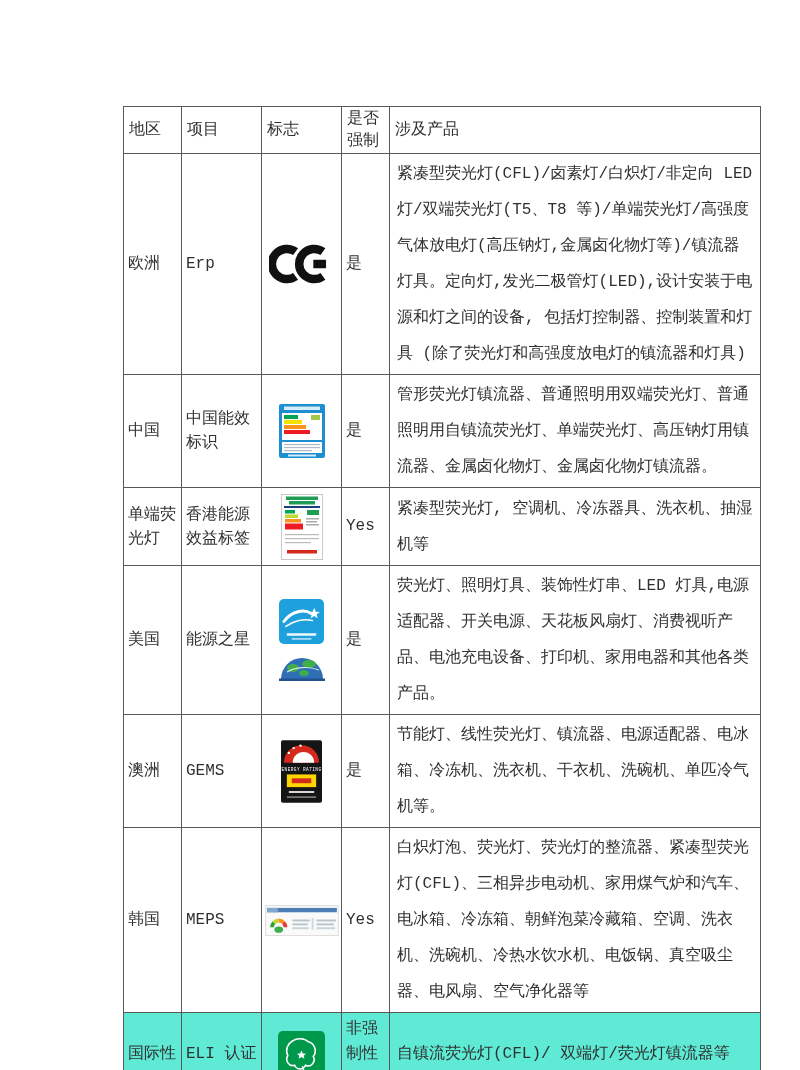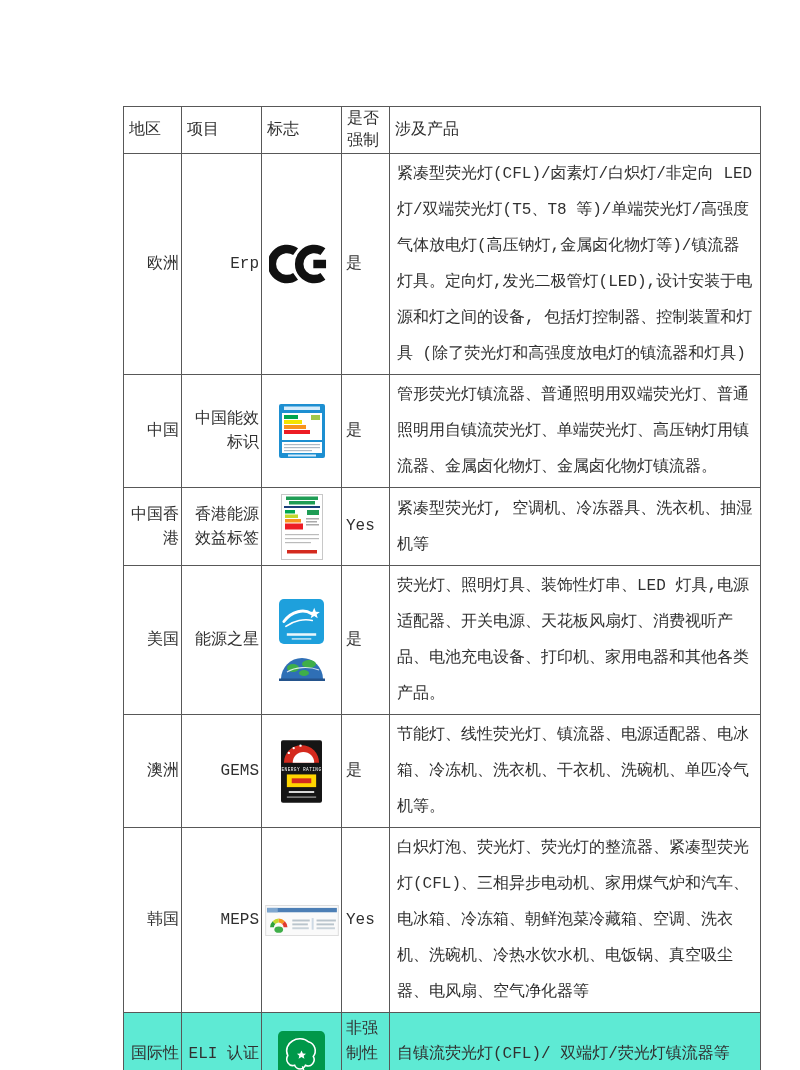--- a/index.html
+++ b/index.html
@@ -3,21 +3,21 @@
 <meta charset="utf-8">
 <style>
   html,body{margin:0;padding:0;}
   body{width:800px;height:1070px;background:#ffffff;position:relative;
        font-family:"Liberation Sans", sans-serif;color:#303030;}
   .sheet{position:absolute;left:123px;top:106px;font-family:Liberation Mono, monospace;}
   table{border-collapse:collapse;table-layout:fixed;width:637px;}
   th,td{border:1.5px solid #585858;font-size:16px;font-weight:normal;
         text-align:left;vertical-align:middle;padding:1px 5px;overflow:hidden;}
   th{line-height:22px;}
-  td.region,td.project{line-height:24px;padding-left:4px;padding-right:2px;text-align:right;}
+  td.region,td.project{line-height:24px;padding-left:4px;padding-right:2px;}
   td.mandatory{line-height:25px;white-space:pre-line;padding-left:4px;padding-right:2px;}
   td.products{line-height:36px;padding:2px 7px 2px 7px;}
   td.logo-cell{text-align:center;padding:2px;}
   tr.intl td{background:#5eead4;}
   .logo-stack{display:flex;flex-direction:column;align-items:center;gap:8px;}
   svg{display:block;margin:0 auto;}
 </style>
 </head>
 <body>
 
@@ -73,21 +73,21 @@
           <rect x="5" y="43" width="36" height="1.2" fill="#aeb9c4"></rect>
           <rect x="5" y="46" width="28" height="1.2" fill="#aeb9c4"></rect>
           <rect x="9" y="50.5" width="28" height="2" fill="#eaf6ff" opacity="0.9"></rect>
         </svg>
       </td>
       <td class="mandatory">是</td>
       <td class="products">管形荧光灯镇流器、普通照明用双端荧光灯、普通照明用自镇流荧光灯、单端荧光灯、高压钠灯用镇流器、金属卤化物灯、金属卤化物灯镇流器。</td>
     </tr>
 
     <tr style="height:78px">
-      <td class="region">中国香港</td>
+      <td class="region">单端荧光灯</td>
       <td class="project">香港能源效益标签</td>
       <td class="logo-cell">
         <svg width="42" height="66" viewBox="0 0 42 66">
           <rect x="0.5" y="0.5" width="41" height="65" fill="#ffffff" stroke="#c8c8c8" stroke-width="1"></rect>
           <rect x="5" y="2.5" width="32" height="3.5" fill="#1f9d55"></rect>
           <rect x="8" y="7" width="26" height="3.5" fill="#1f9d55"></rect>
           <rect x="3" y="12" width="36" height="2" fill="#1b3f7a"></rect>
           <rect x="4" y="16" width="10" height="3.5" fill="#00a651"></rect>
           <rect x="4" y="20.5" width="13" height="3.5" fill="#c3d82d"></rect>
           <rect x="4" y="25" width="16" height="3.5" fill="#f7941d"></rect>

